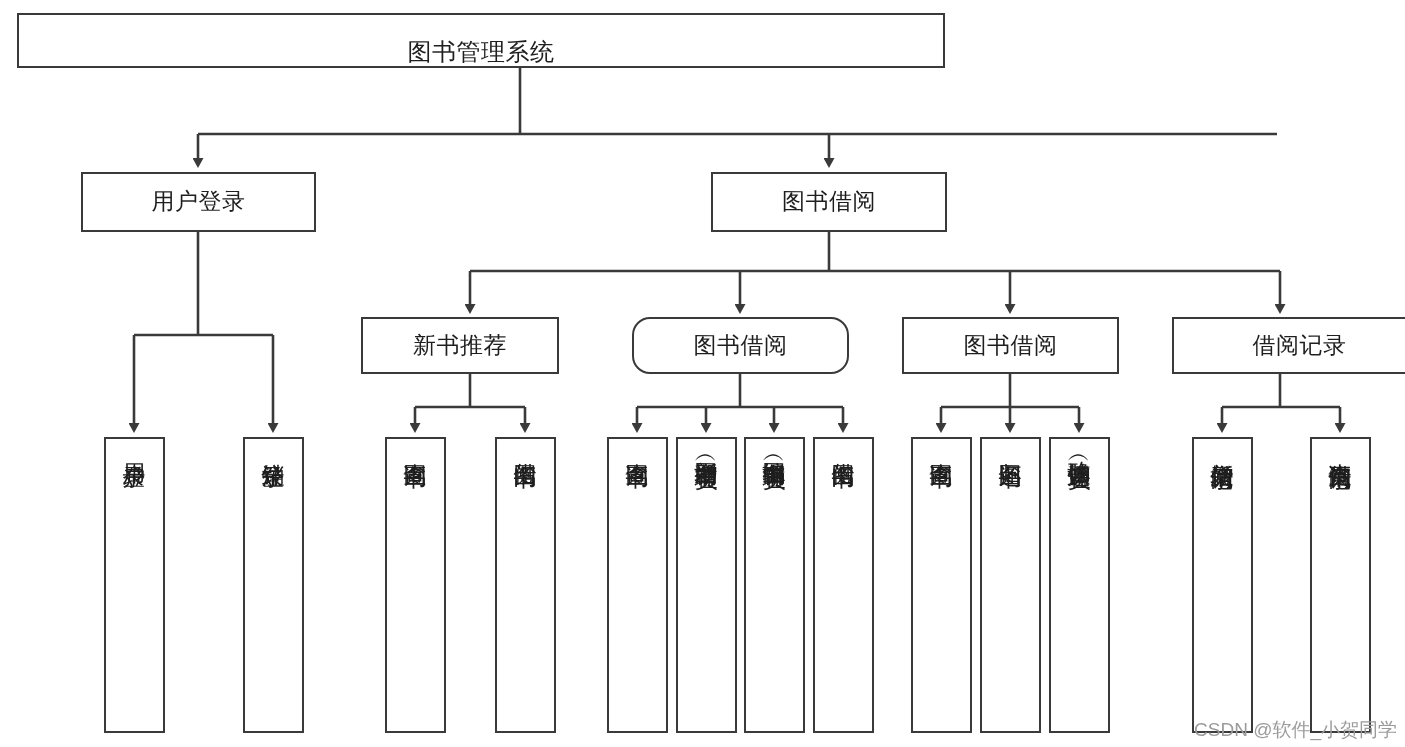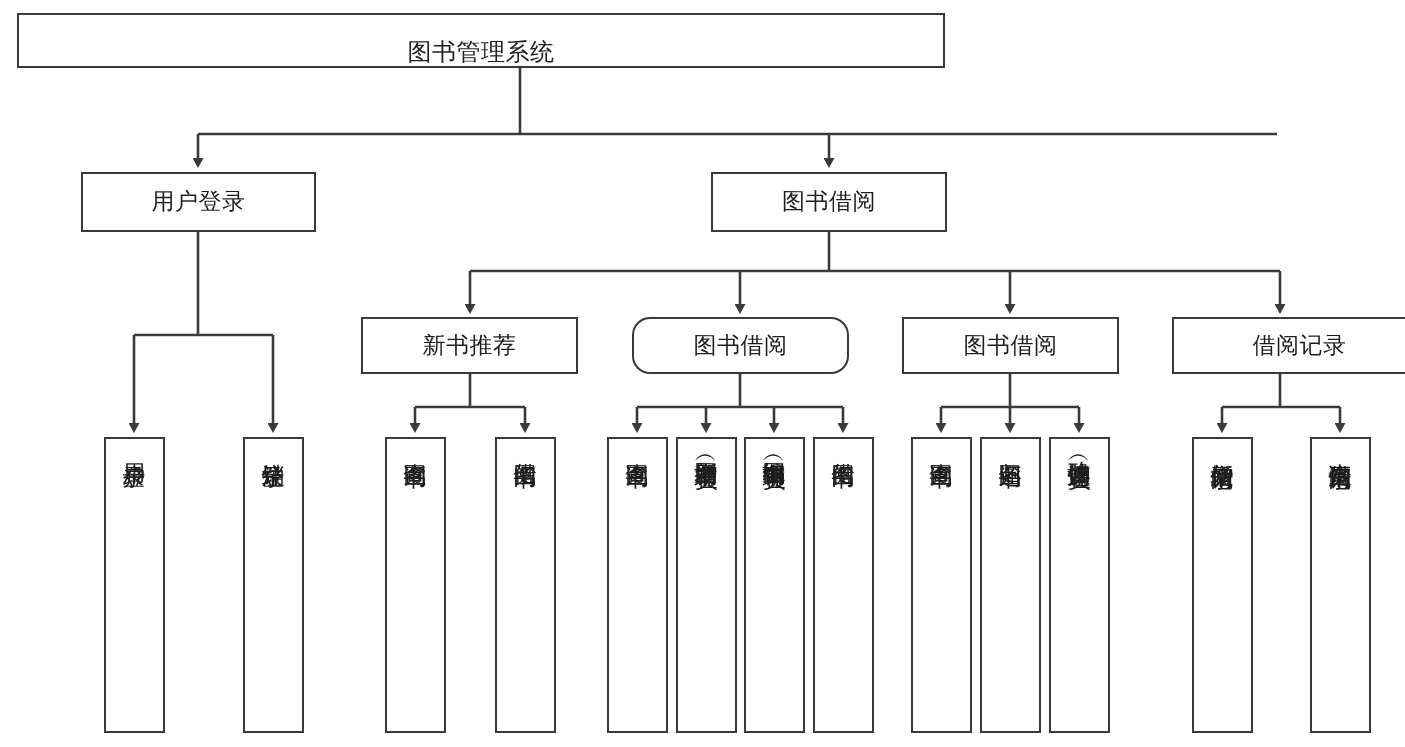--- a/index.html
+++ b/index.html
@@ -131,21 +131,21 @@
     <span class="node-label">图书管理系统</span>
   </div>
 
   <div class="node" style="left:81px; top:172px; width:235px; height:60px;">
     <span class="node-label">用户登录</span>
   </div>
   <div class="node" style="left:711px; top:172px; width:236px; height:60px;">
     <span class="node-label">图书借阅</span>
   </div>
 
-  <div class="node" style="left:361px; top:317px; width:217px; height:57px;">
+  <div class="node" style="left:361px; top:317px; width:198px; height:57px;">
     <span class="node-label">新书推荐</span>
   </div>
   <div class="node" style="left:632px; top:317px; width:217px; height:57px;border-radius:18px;">
     <span class="node-label">图书借阅</span>
   </div>
   <div class="node" style="left:902px; top:317px; width:217px; height:57px;">
     <span class="node-label">图书借阅</span>
   </div>
   <div class="node" style="left:1172px; top:317px; width:255px; height:57px;">
     <span class="node-label">借阅记录</span>
@@ -188,14 +188,15 @@
     <span class="node-label">确认归还（管理员）</span>
   </div>
 
   <div class="node leaf" style="left:1192px; top:437px; width:61px; height:296px;">
     <span class="node-label">新增借阅记录</span>
   </div>
   <div class="node leaf" style="left:1310px; top:437px; width:61px; height:296px;">
     <span class="node-label">查询借阅记录</span>
   </div>
 
+  <div id="watermark">CSDN @软件_小贺同学</div>
 
 </div>
 
 </body></html>

